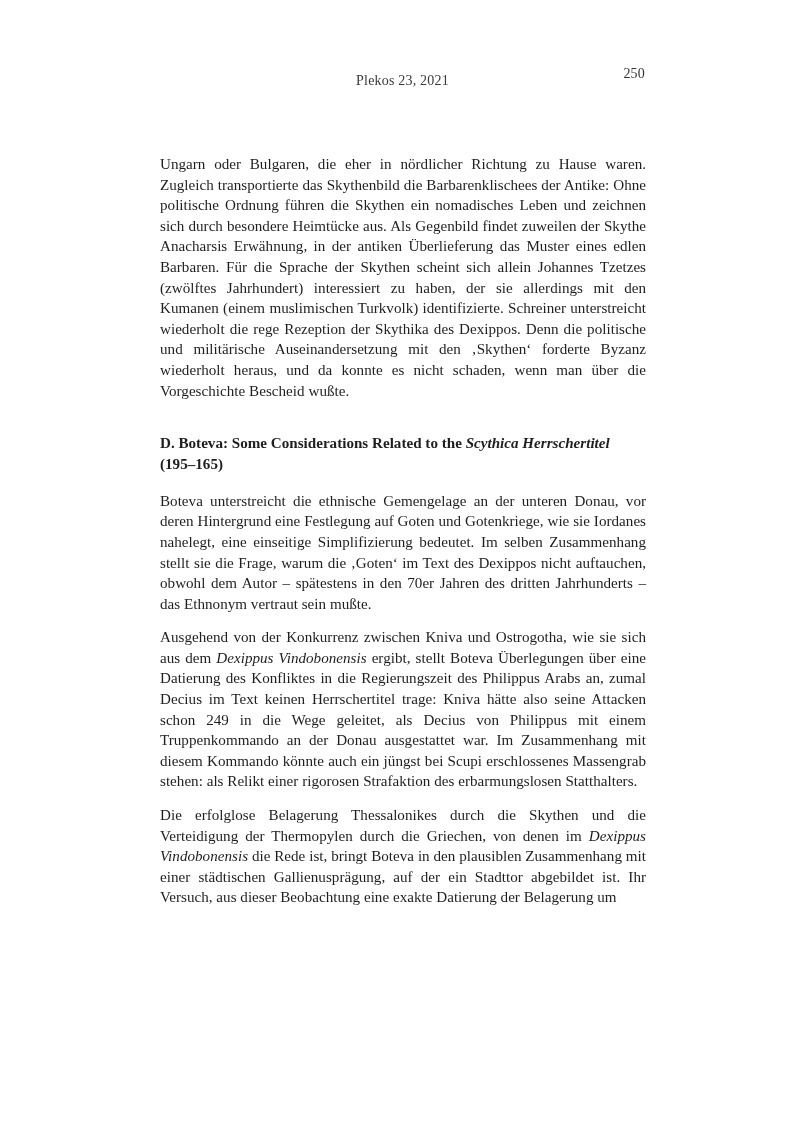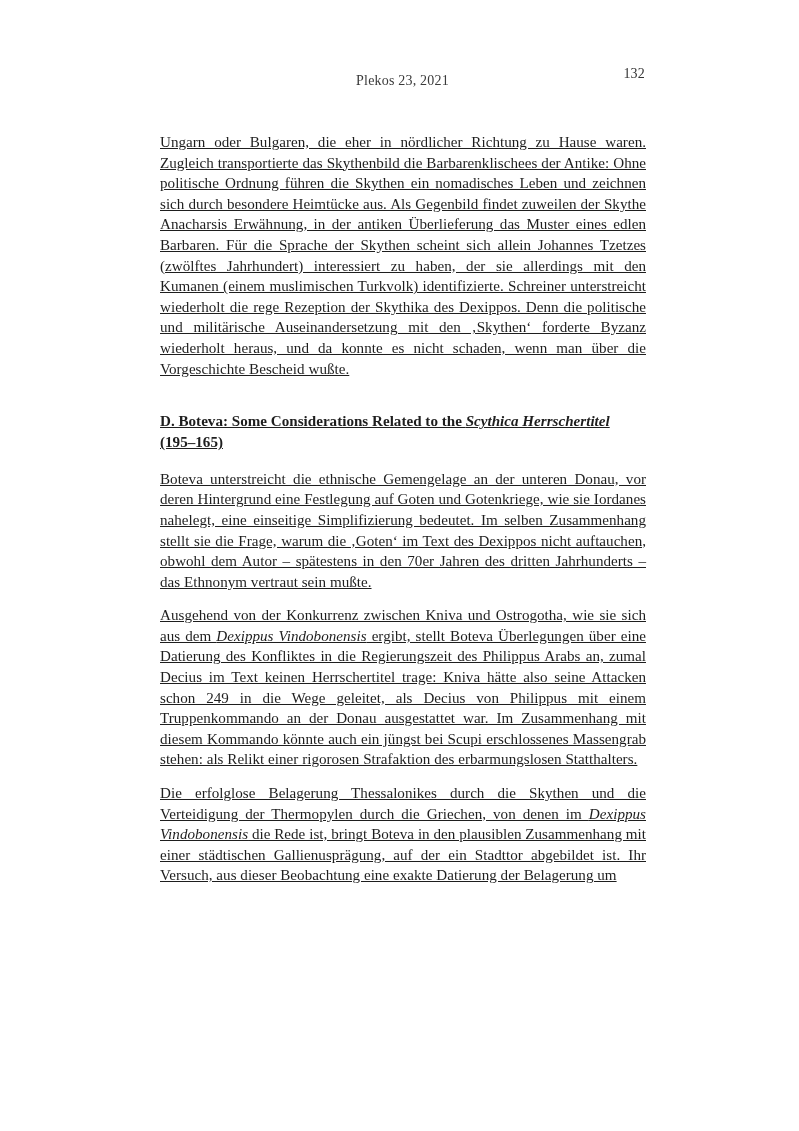--- a/index.html
+++ b/index.html
@@ -41,23 +41,22 @@
     top: -7px;
     font-size: 14px;
     color: #333333;
     letter-spacing: 0.2px;
   }
 
   
   .textblock {
     position: absolute;
     left: 160px;
-    top: 132px;
+    top: 154px;
     width: 486px;
-    text-decoration: underline;
   }
 
   p.body {
     margin: 0 0 13px 0;
     font-size: 15.1px;
     line-height: 20.6px;
     text-align: justify;
     text-justify: inter-word;
     hyphens: manual;
     -webkit-hyphens: manual;
@@ -93,21 +92,21 @@
     font-style: italic;
   }
 </style>
 </head>
 <body>
 
 <div class="page">
 
   <div class="running-head">
     <div class="running-head-title">Plekos 23, 2021</div>
-    <div class="folio">132</div>
+    <div class="folio">250</div>
   </div>
 
   <div class="textblock">
 
     <p class="body tight-justify">Ungarn oder Bulgaren, die eher in nördlicher Richtung zu Hause waren. Zugleich transportierte das Skythenbild die Barbarenklischees der Antike: Ohne politische Ordnung führen die Skythen ein nomadisches Leben und zeichnen sich durch besondere Heimtücke aus. Als Gegenbild findet zuweilen der Skythe Anacharsis Erwähnung, in der antiken Überlieferung das Muster eines edlen Barbaren. Für die Sprache der Skythen scheint sich allein Johannes Tzetzes (zwölftes Jahrhundert) interessiert zu haben, der sie allerdings mit den Kumanen (einem muslimischen Turkvolk) identifizierte. Schreiner unterstreicht wiederholt die rege Rezeption der Skythika des Dexippos. Denn die politische und militärische Auseinandersetzung mit den ‚Skythen‘ forderte Byzanz wiederholt heraus, und da konnte es nicht schaden, wenn man über die Vorgeschichte Bescheid wußte.</p>
 
     <div class="heading-block">
       <h2 class="section-heading"><span>D. Boteva: Some Considerations Related to the </span><i>Scythica Herrschertitel</i><span> (195–165)</span></h2>
     </div>
 

